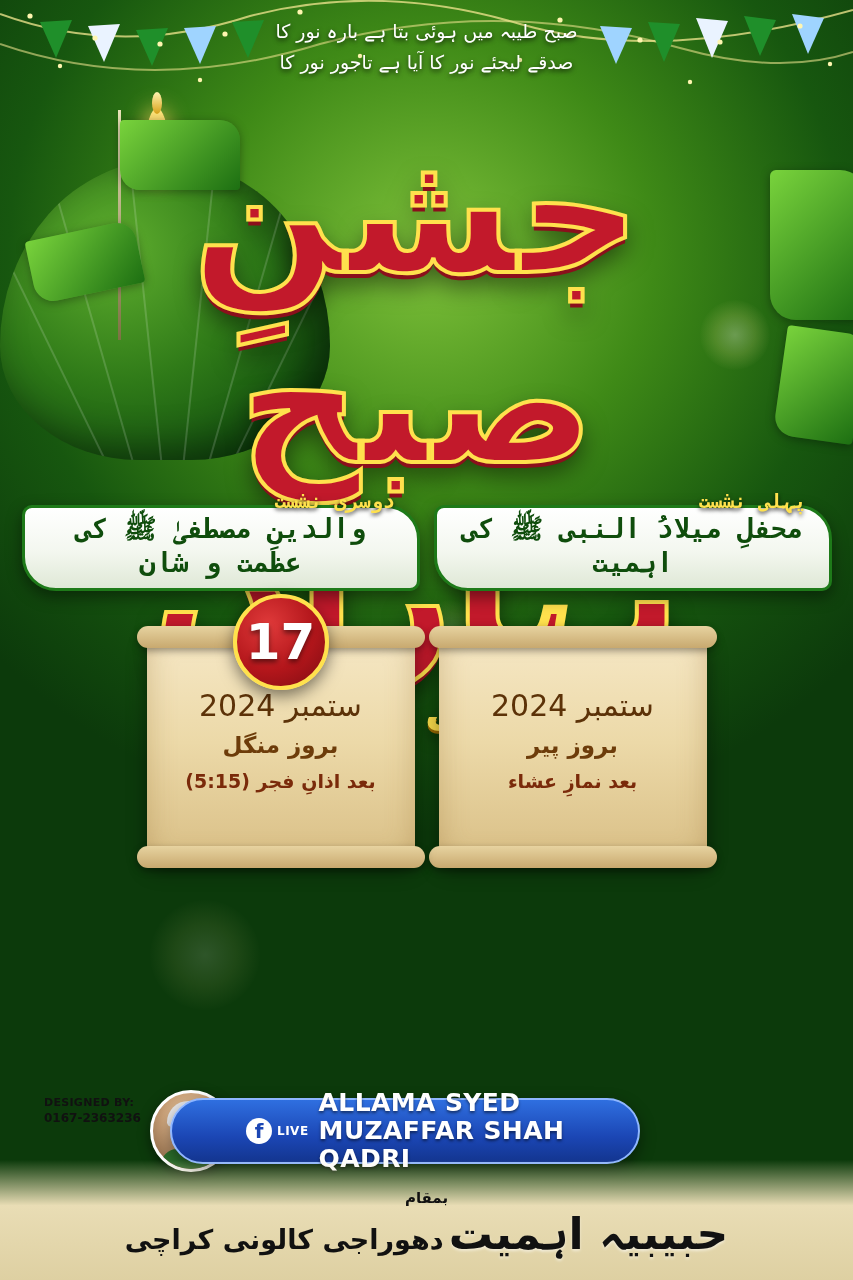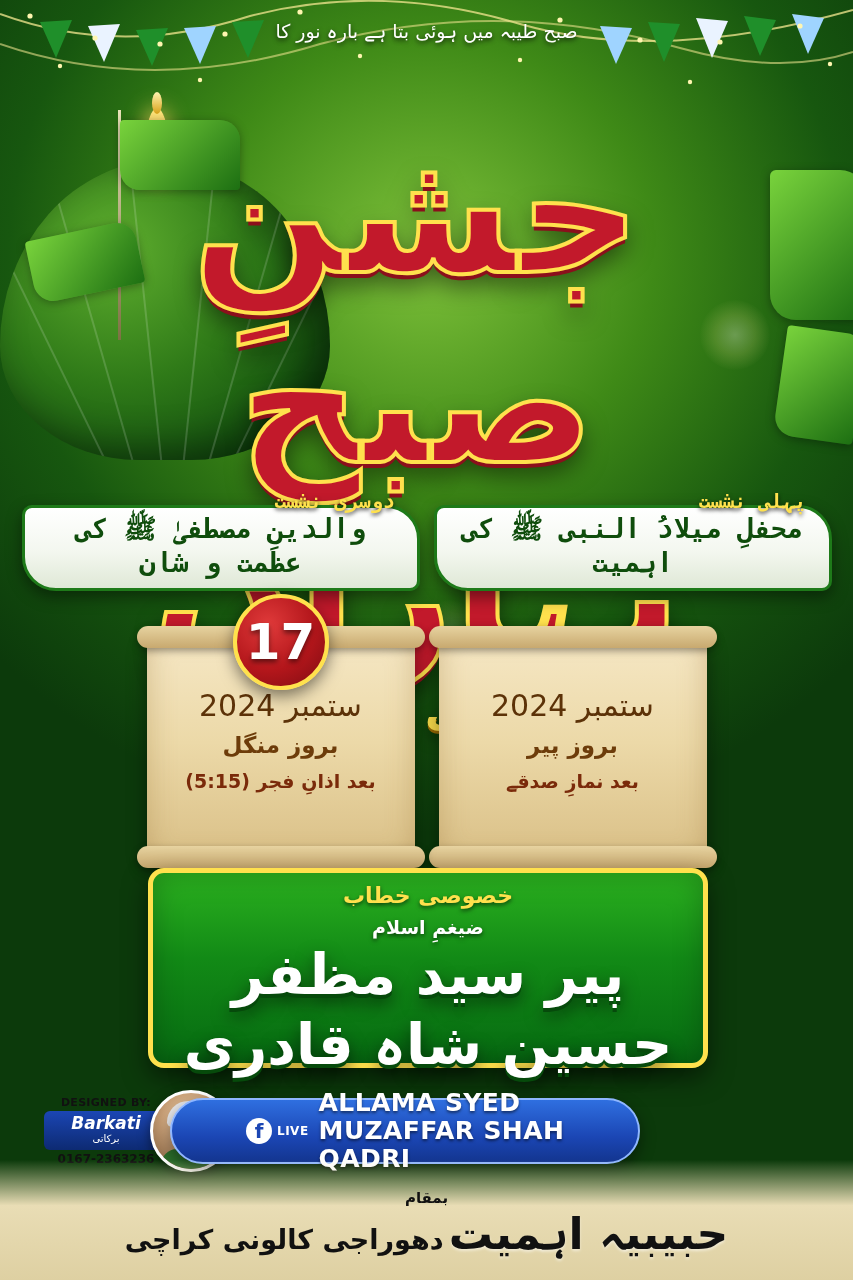--- a/index.html
+++ b/index.html
@@ -180,21 +180,21 @@
     border:3px solid #ffffff; box-shadow:0 4px 12px rgba(0,0,0,.5); overflow:hidden;
   }
   .speaker-photo .turban { position:absolute; left:14px; top:8px; width:54px; height:26px; background:#e8e8ea; border-radius:26px 26px 6px 6px; }
   .speaker-photo .face { position:absolute; left:25px; top:26px; width:32px; height:34px; background:#e8c49b; border-radius:50%; }
   .speaker-photo .beard { position:absolute; left:23px; top:42px; width:36px; height:26px; background:#4a4a4a; border-radius:0 0 18px 18px; }
   .speaker-photo .body { position:absolute; left:8px; bottom:-6px; width:66px; height:26px; background:#2b6e2b; border-radius:16px 16px 0 0; }
 
   
   .designer {
     position:absolute; left:44px; top:1096px; width:124px; height:72px;
-    text-align:center;
+    text-align:left;
   }
   .designer .dz-label { color:#111111; font-weight:bold; font-size:11px; letter-spacing:.3px; }
   .designer .dz-logo {
     margin-top:2px; background:linear-gradient(180deg,#1b46b4,#0d2a72);
     border-radius:6px; padding:3px 0 5px; color:#ffffff;
   }
   .designer .dz-logo .brand { font-size:17px; font-style:italic; font-weight:bold; line-height:19px; }
   .designer .dz-logo .brand-ur { font-size:10px; line-height:12px; }
   .designer .dz-phone { margin-top:2px; color:#111111; font-weight:bold; font-size:12px; }
 
@@ -272,20 +272,21 @@
         <circle cx="200" cy="80" r="2.2"></circle>
         <circle cx="360" cy="56" r="2.2"></circle>
       <circle cx="520" cy="60" r="2.2"></circle>
         <circle cx="690" cy="82" r="2.2"></circle>
         <circle cx="830" cy="64" r="2.2"></circle>
     </g>
   </svg>
 
   <div class="couplet">
     <span>صبح طیبہ میں ہوئی بتا ہے بارہ نور کا</span>
+    <span>صدقے لیجئے نور کا آیا ہے تاجور نور کا</span>
   </div>
 
   <div class="title-block">
     <div class="title-main">جشنِ صبح بہاراں</div>
     <div class="title-sub">بڑی رات</div>
   </div>
 
   <div class="sessions">
     <div class="session">
       <div class="session-tag">پہلی نشست</div>
@@ -294,43 +295,34 @@
     <div class="session">
       <div class="session-tag">دوسری نشست</div>
       <div class="stxt">والدینِ مصطفیٰ ﷺ کی عظمت و شان</div>
     </div>
   </div>
 
   <div class="scrolls">
     <div class="scroll">
       <div class="d-month">ستمبر 2024</div>
       <div class="d-day">بروز پیر</div>
-      <div class="d-time">بعد نمازِ صدقے</div>
+      <div class="d-time">بعد نمازِ عشاء</div>
     </div>
     <div class="scroll">
       <div class="badge">17</div>
       <div class="d-month">ستمبر 2024</div>
       <div class="d-day">بروز منگل</div>
       <div class="d-time">بعد اذانِ فجر (5:15)</div>
     </div>
   </div>
 
 
-  <div class="speaker">
-    <div class="sp-label">خصوصی خطاب</div>
-    <div class="sp-title">ضیغمِ اسلام</div>
-    <div class="sp-name">پیر سید مظفر حسین شاہ قادری</div>
-  </div>
 
   <div class="designer">
     <div class="dz-label">DESIGNED BY:</div>
-    <div class="dz-logo">
-      <div class="brand">Barkati</div>
-      <div class="brand-ur">برکاتی</div>
-    </div>
     <div class="dz-phone">0167-2363236</div>
   </div>
 
   <div class="speaker-photo">
     <div class="body"></div>
     <div class="face"></div>
     <div class="beard"></div>
     <div class="turban"></div>
   </div>
 

